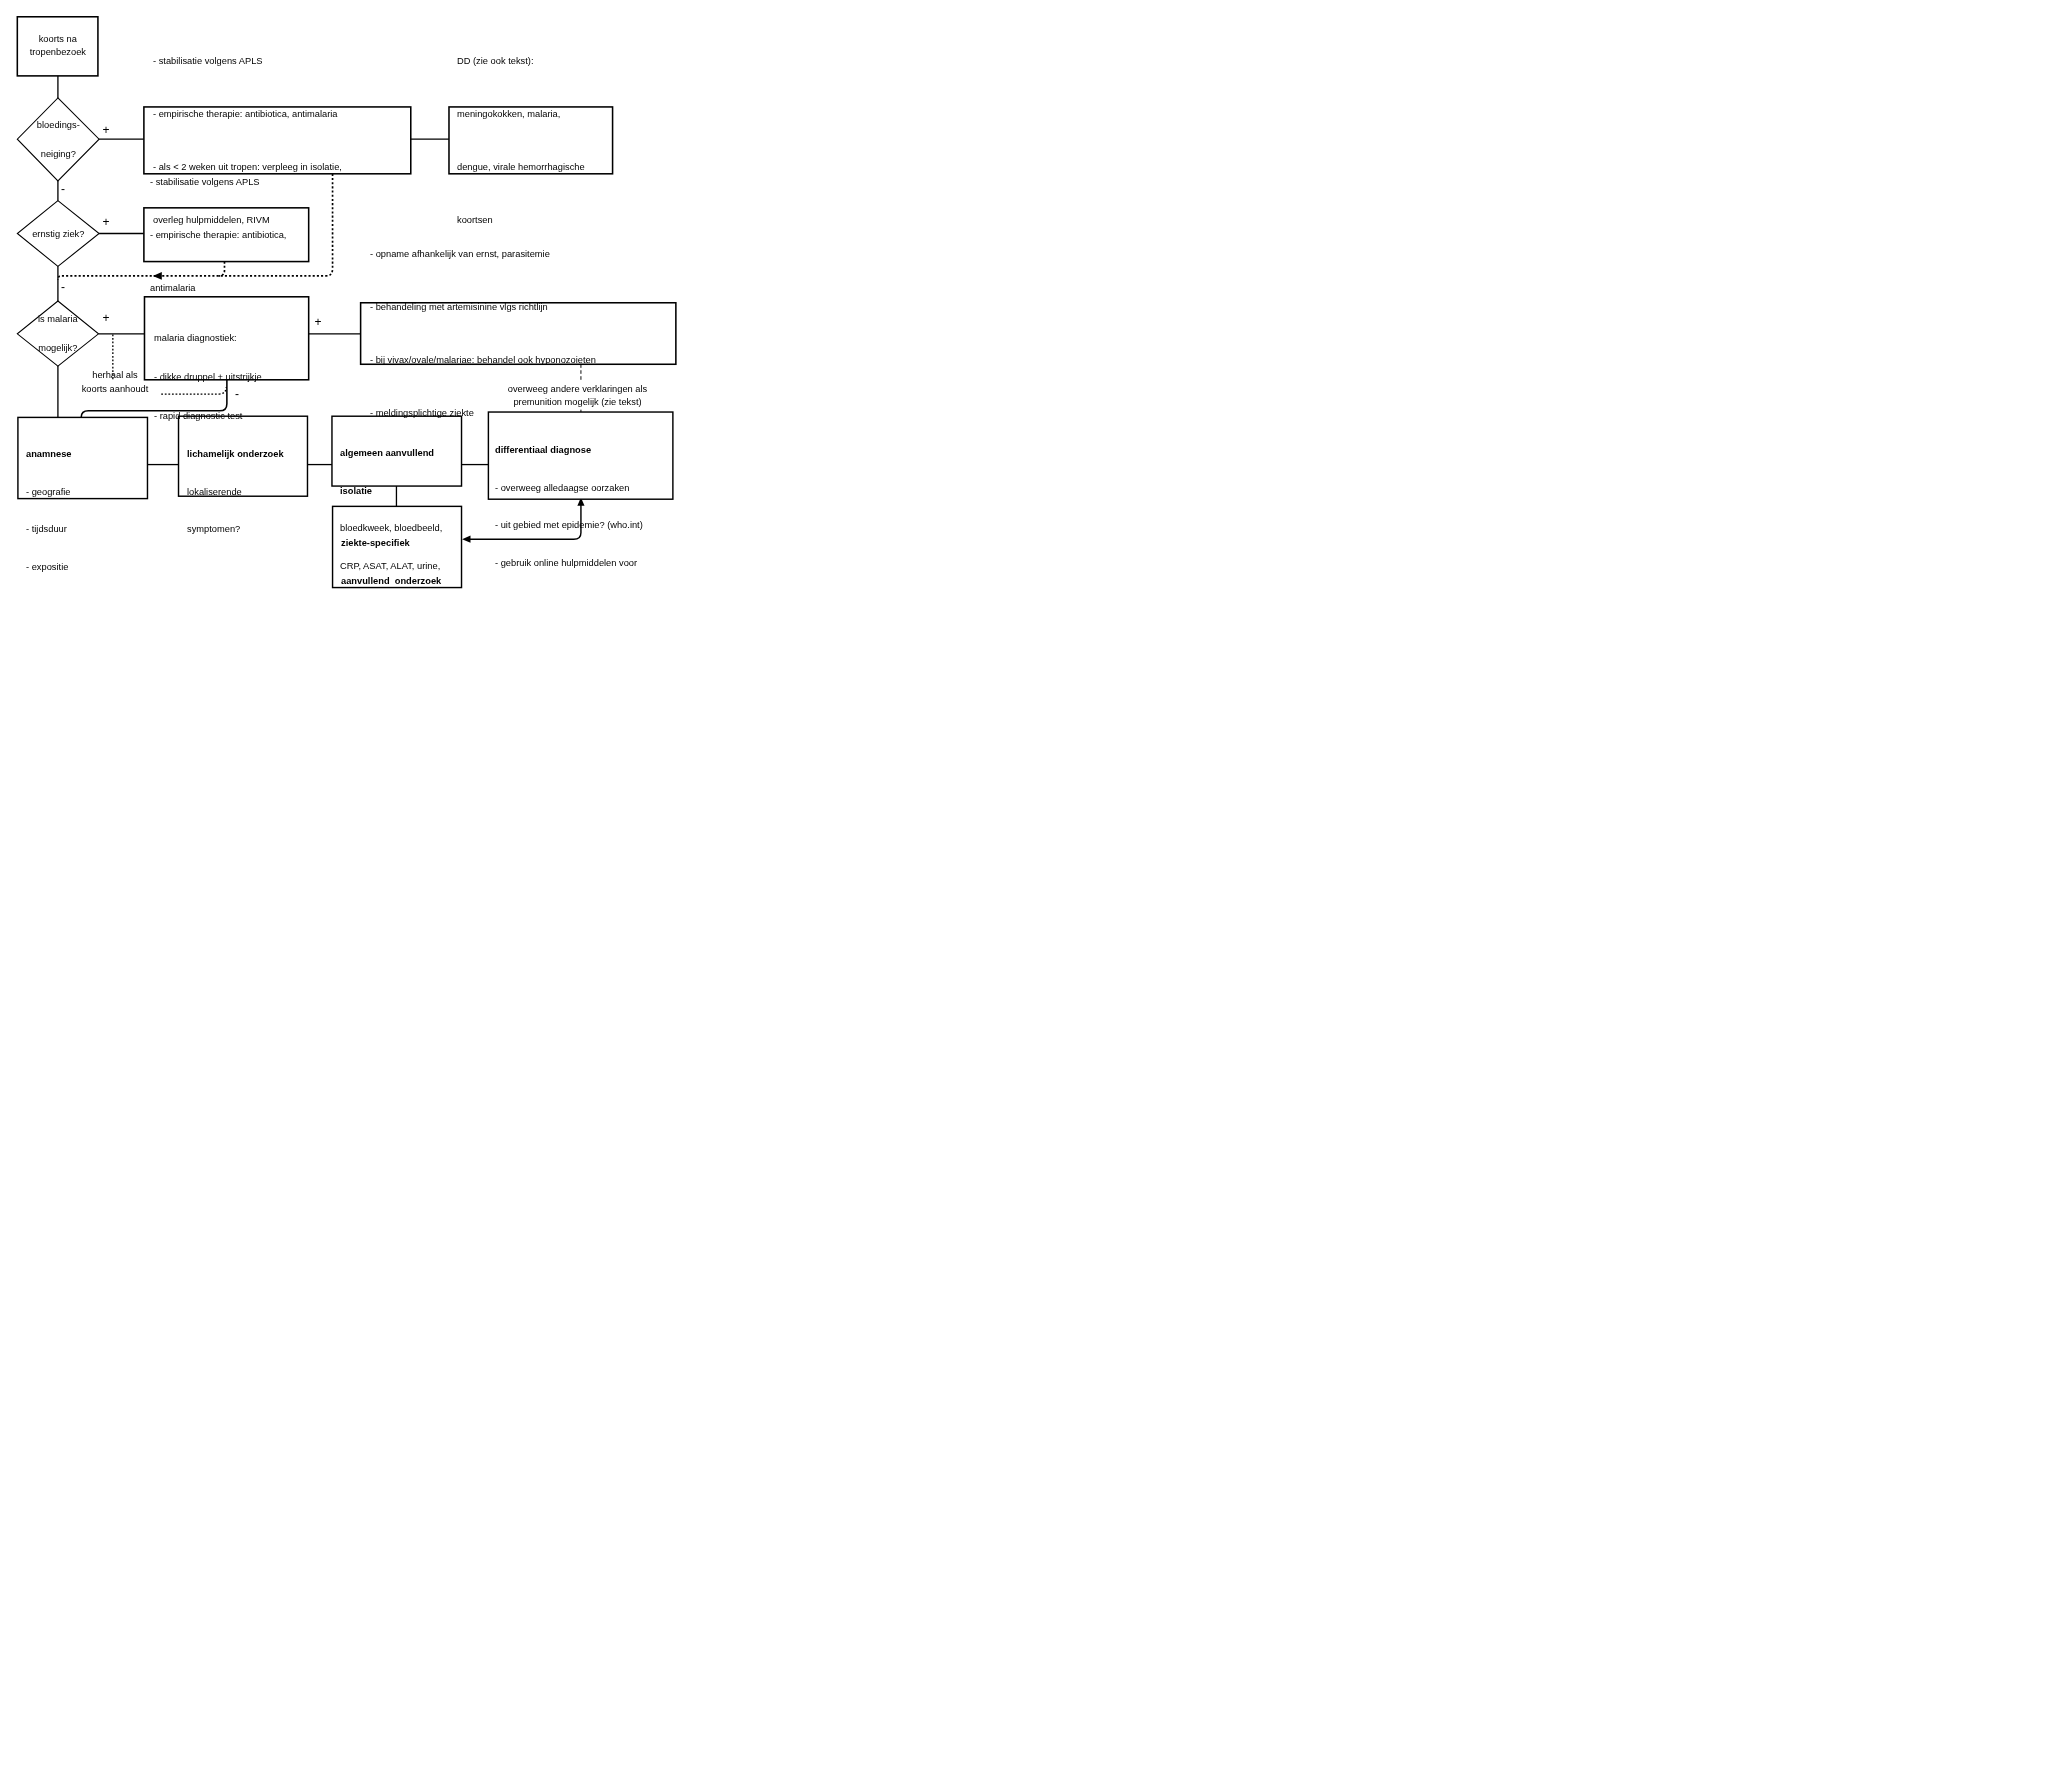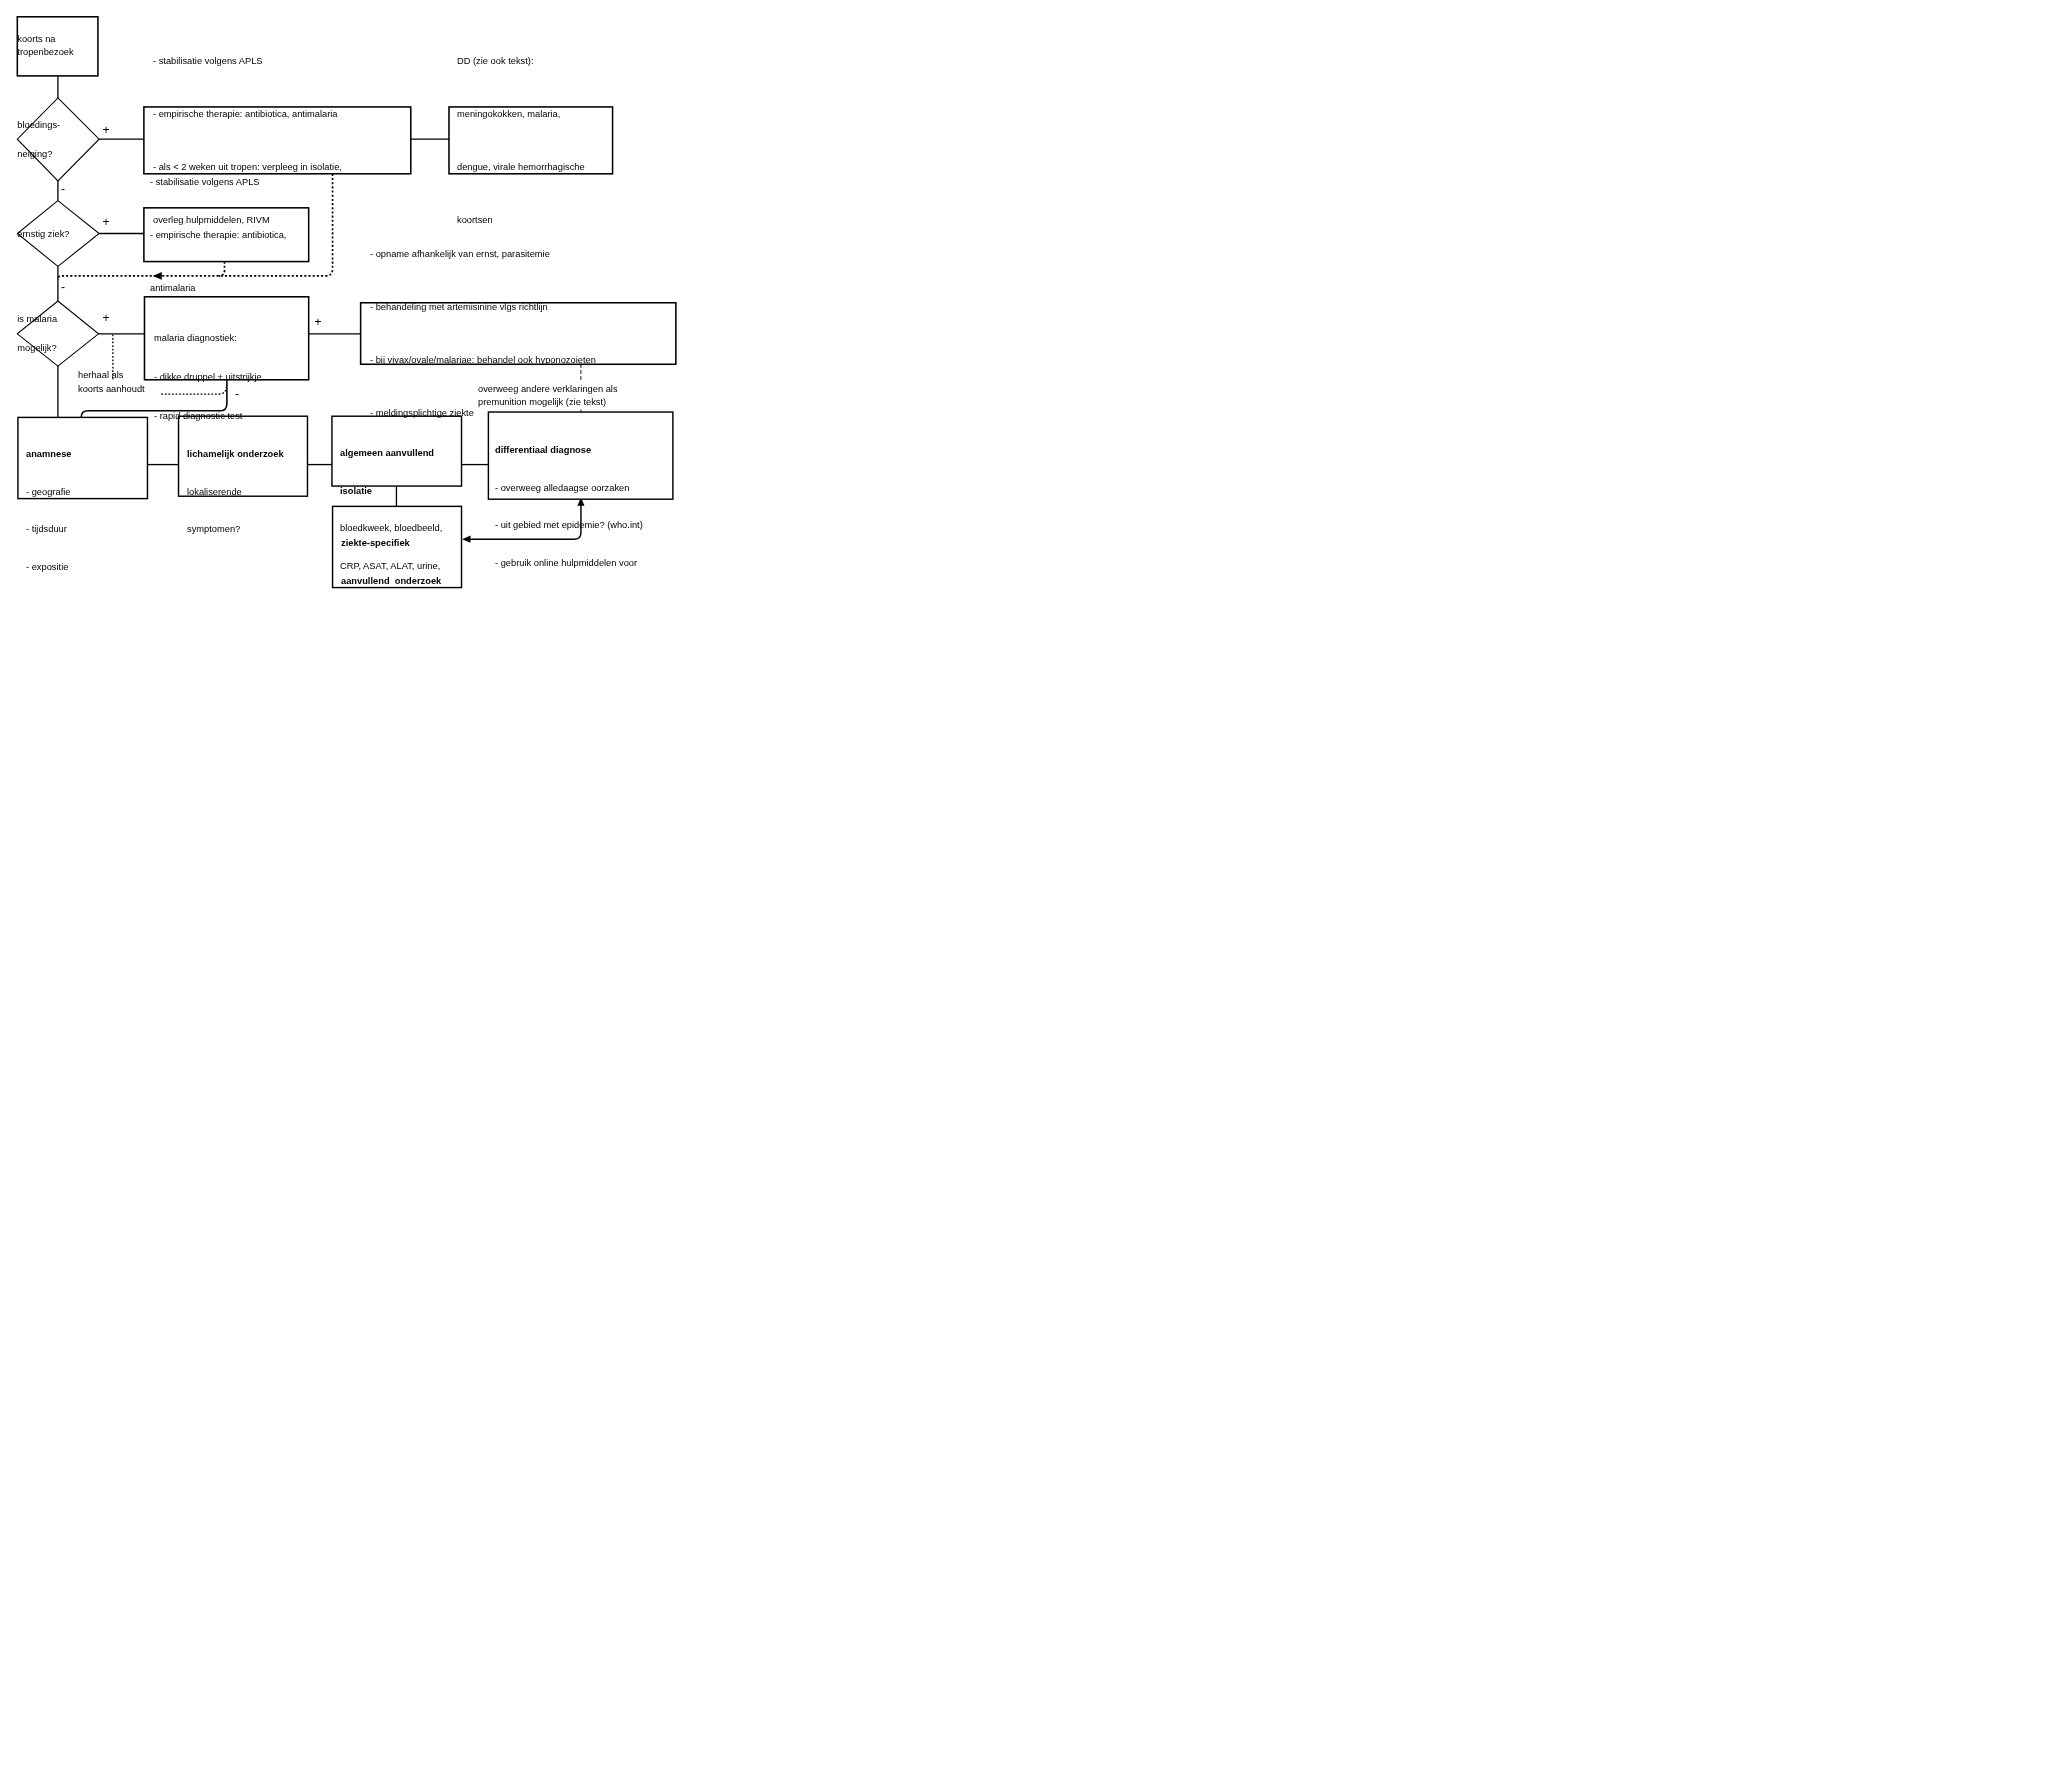--- a/index.html
+++ b/index.html
@@ -6,21 +6,21 @@
   #canvas{
     position:relative;
     width:689px;height:593px;
     background:#fff;
     font-family:"Liberation Sans","DejaVu Sans",sans-serif;
     color:#000;
     overflow:hidden;
   }
   #wires{position:absolute;left:0;top:0;width:689px;height:593px;}
   .txt{position:absolute;font-size:9.3px;line-height:13px;white-space:pre;}
-  .center{display:flex;flex-direction:column;align-items:flex-start;justify-content:center;text-align:center;}
+  .center{display:flex;flex-direction:column;align-items:center;justify-content:center;text-align:center;}
   .vcenter{display:flex;flex-direction:column;justify-content:center;gap:40px;}
   .bold{font-weight:bold;}
   .gap{height:6.6px;}
   .sign{position:absolute;font-size:12px;line-height:12px;transform:translate(-50%,-50%);}
   .small-lh{line-height:12.5px;gap:16px;}
 </style>
 </head>
 <body>
 
 <div id="canvas">

